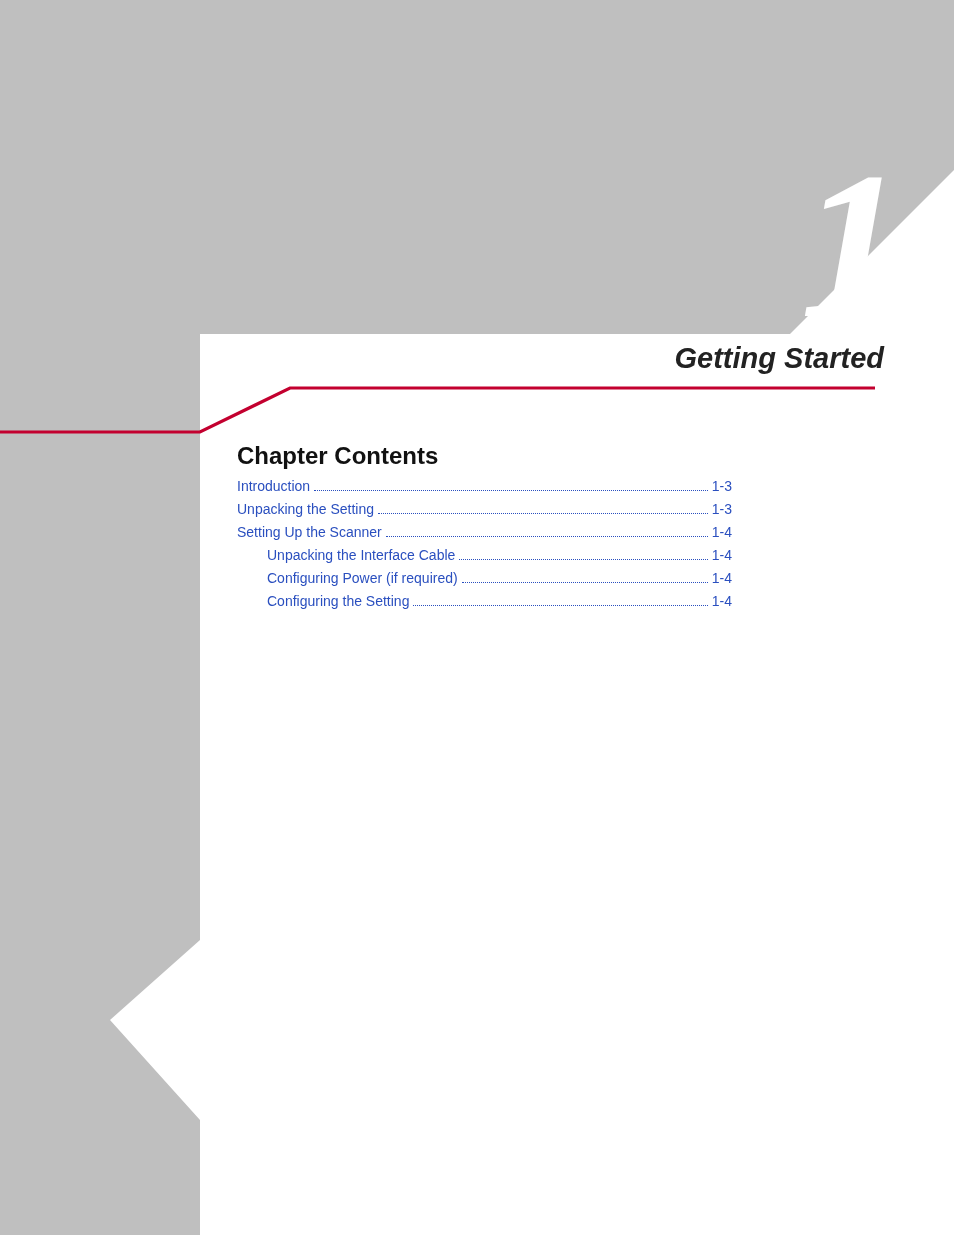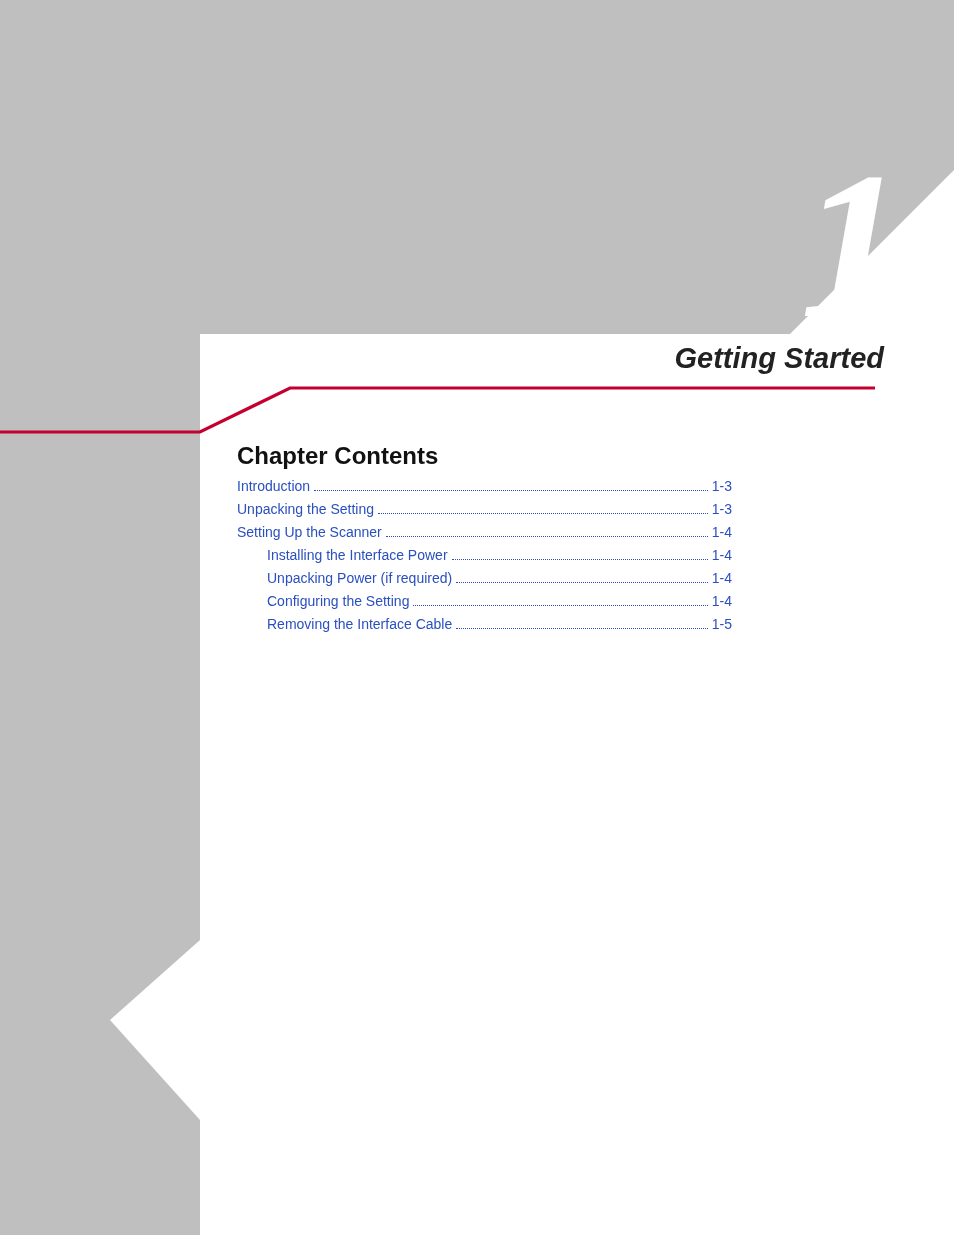--- a/index.html
+++ b/index.html
@@ -95,33 +95,28 @@
         <span class="label">Unpacking the Setting</span>
         <span class="dots"></span>
         <span class="pg">1-3</span>
       </div>
       <div class="row">
         <span class="label">Setting Up the Scanner</span>
         <span class="dots"></span>
         <span class="pg">1-4</span>
       </div>
       <div class="row indent">
-        <span class="label">Installing the Interface Power</span>
+        <span class="label">Unpacking the Interface Cable</span>
         <span class="dots"></span>
         <span class="pg">1-4</span>
       </div>
       <div class="row indent">
-        <span class="label">Unpacking Power (if required)</span>
+        <span class="label">Configuring Power (if required)</span>
         <span class="dots"></span>
         <span class="pg">1-4</span>
       </div>
       <div class="row indent">
         <span class="label">Configuring the Setting</span>
         <span class="dots"></span>
         <span class="pg">1-4</span>
       </div>
-      <div class="row indent">
-        <span class="label">Removing the Interface Cable</span>
-        <span class="dots"></span>
-        <span class="pg">1-5</span>
-      </div>
     </div>
 </div>
 
 </body></html>

